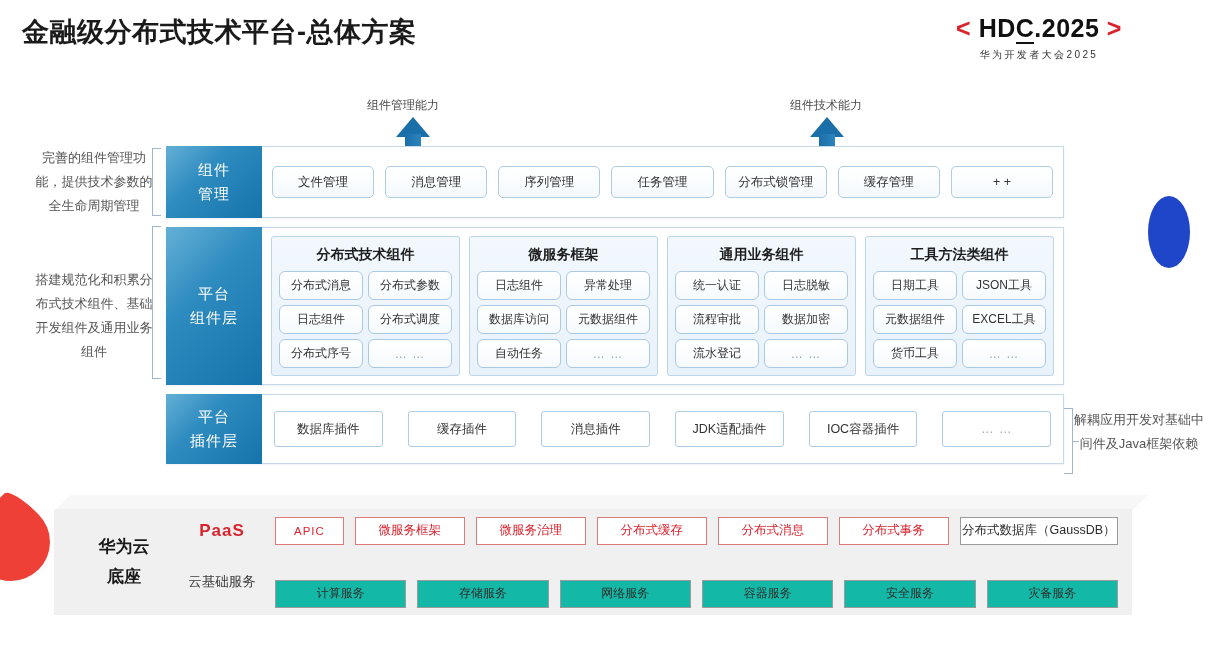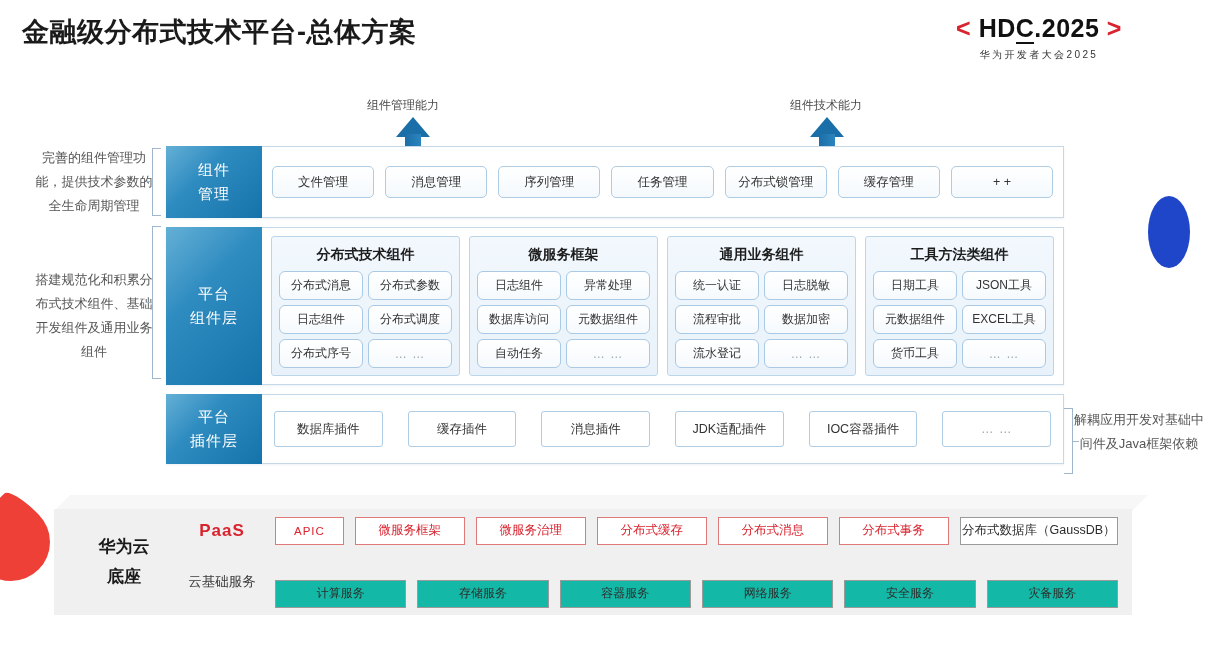--- a/index.html
+++ b/index.html
@@ -360,22 +360,22 @@
           <div class="rbox">分布式缓存</div>
           <div class="rbox">分布式消息</div>
           <div class="rbox">分布式事务</div>
           <div class="rbox neutral">分布式数据库（GaussDB）</div>
         </div>
 
         <div class="base-row">
           <div class="row-tag iaas">云基础服务</div>
           <div class="gbox">计算服务</div>
           <div class="gbox">存储服务</div>
+          <div class="gbox">网络服务</div>
           <div class="gbox">容器服务</div>
-          <div class="gbox">网络服务</div>
           <div class="gbox">安全服务</div>
           <div class="gbox">灾备服务</div>
         </div>
 
       </div>
     </div>
   </div>
 
 </div>
 

